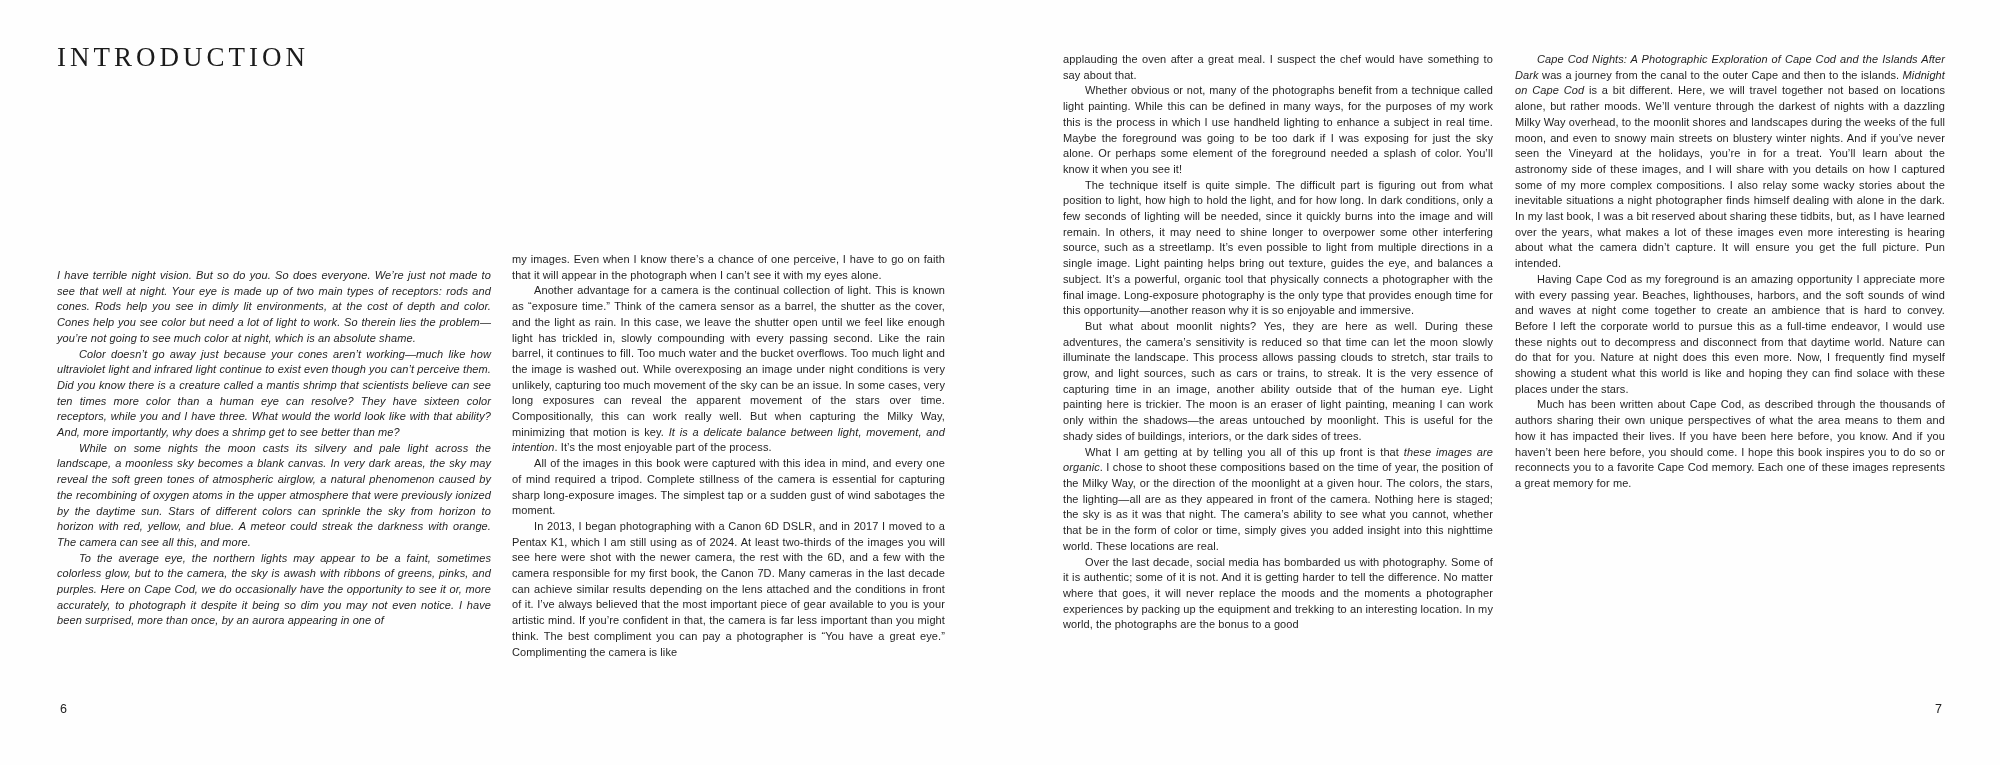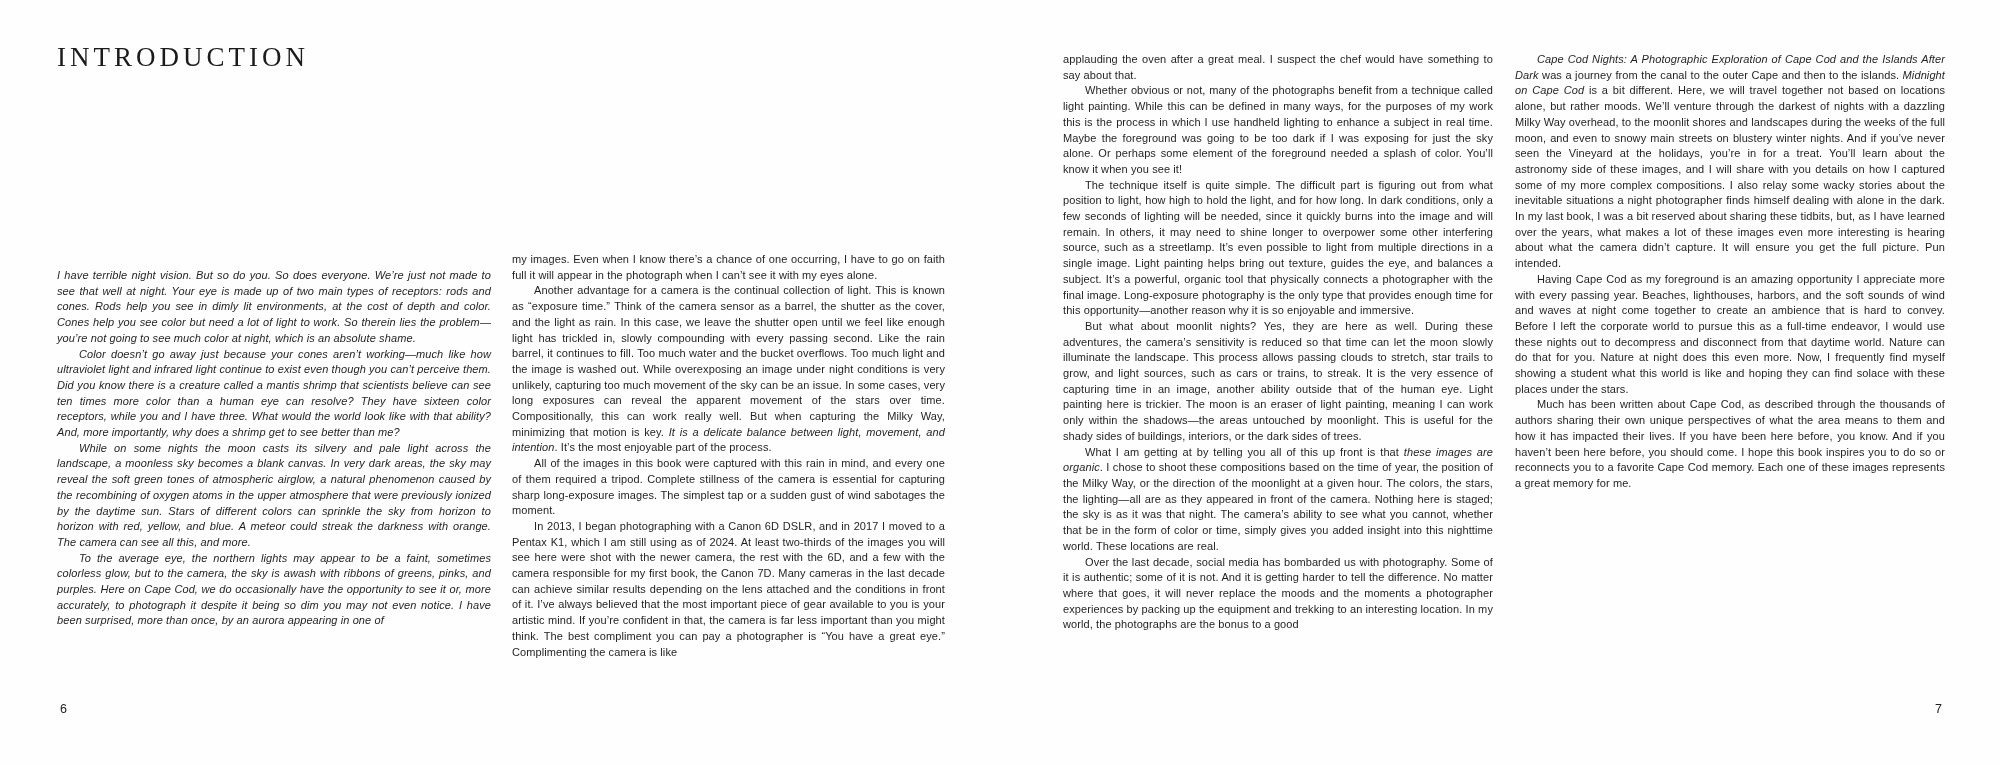--- a/index.html
+++ b/index.html
@@ -72,23 +72,23 @@
 
   <section class="page page-left">
     <h1 class="chapter-title">INTRODUCTION</h1>
     <div class="col col-1">
         <p class=""><span>I have terrible night vision. But so do you. So does everyone. We’re just not made to see that well at night. Your eye is made up of two main types of receptors: rods and cones. Rods help you see in dimly lit environments, at the cost of depth and color. Cones help you see color but need a lot of light to work. So therein lies the problem—you’re not going to see much color at night, which is an absolute shame.</span></p>
         <p class="indent"><span>Color doesn’t go away just because your cones aren’t working—much like how ultraviolet light and infrared light continue to exist even though you can’t perceive them. Did you know there is a creature called a mantis shrimp that scientists believe can see ten times more color than a human eye can resolve? They have sixteen color receptors, while you and I have three. What would the world look like with that ability? And, more importantly, why does a shrimp get to see better than me?</span></p>
         <p class="indent"><span>While on some nights the moon casts its silvery and pale light across the landscape, a moonless sky becomes a blank canvas. In very dark areas, the sky may reveal the soft green tones of atmospheric airglow, a natural phenomenon caused by the recombining of oxygen atoms in the upper atmosphere that were previously ionized by the daytime sun. Stars of different colors can sprinkle the sky from horizon to horizon with red, yellow, and blue. A meteor could streak the darkness with orange. The camera can see all this, and more.</span></p>
         <p class="indent"><span>To the average eye, the northern lights may appear to be a faint, sometimes colorless glow, but to the camera, the sky is awash with ribbons of greens, pinks, and purples. Here on Cape Cod, we do occasionally have the opportunity to see it or, more accurately, to photograph it despite it being so dim you may not even notice. I have been surprised, more than once, by an aurora appearing in one of</span></p>
       </div>
     <div class="col col-2">
-        <p class=""><span>my images. Even when I know there’s a chance of one occurring, I have to go on faith full it will appear in the photograph when I can’t see it with my eyes alone.</span></p>
+        <p class=""><span>my images. Even when I know there’s a chance of one perceive, I have to go on faith that it will appear in the photograph when I can’t see it with my eyes alone.</span></p>
         <p class="indent"><span>Another advantage for a camera is the continual collection of light. This is known as “exposure time.” Think of the camera sensor as a barrel, the shutter as the cover, and the light as rain. In this case, we leave the shutter open until we feel like enough light has trickled in, slowly compounding with every passing second. Like the rain barrel, it continues to fill. Too much water and the bucket overflows. Too much light and the image is washed out. While overexposing an image under night conditions is very unlikely, capturing too much movement of the sky can be an issue. In some cases, very long exposures can reveal the apparent movement of the stars over time. Compositionally, this can work really well. But when capturing the Milky Way, minimizing that motion is key. </span><span class="italic">It is a delicate balance between light, movement, and intention</span><span>. It’s the most enjoyable part of the process.</span></p>
-        <p class="indent"><span>All of the images in this book were captured with this rain in mind, and every one of them required a tripod. Complete stillness of the camera is essential for capturing sharp long-exposure images. The simplest tap or a sudden gust of wind sabotages the moment.</span></p>
+        <p class="indent"><span>All of the images in this book were captured with this idea in mind, and every one of mind required a tripod. Complete stillness of the camera is essential for capturing sharp long-exposure images. The simplest tap or a sudden gust of wind sabotages the moment.</span></p>
         <p class="indent"><span>In 2013, I began photographing with a Canon 6D DSLR, and in 2017 I moved to a Pentax K1, which I am still using as of 2024. At least two-thirds of the images you will see here were shot with the newer camera, the rest with the 6D, and a few with the camera responsible for my first book, the Canon 7D. Many cameras in the last decade can achieve similar results depending on the lens attached and the conditions in front of it. I’ve always believed that the most important piece of gear available to you is your artistic mind. If you’re confident in that, the camera is far less important than you might think. The best compliment you can pay a photographer is “You have a great eye.” Complimenting the camera is like</span></p>
       </div>
     <div class="page-number page-number-left">6</div>
   </section>
 
   <section class="page page-right">
     <div class="col col-3">
         <p class=""><span>applauding the oven after a great meal. I suspect the chef would have something to say about that.</span></p>
         <p class="indent"><span>Whether obvious or not, many of the photographs benefit from a technique called light painting. While this can be defined in many ways, for the purposes of my work this is the process in which I use handheld lighting to enhance a subject in real time. Maybe the foreground was going to be too dark if I was exposing for just the sky alone. Or perhaps some element of the foreground needed a splash of color. You’ll know it when you see it!</span></p>
         <p class="indent"><span>The technique itself is quite simple. The difficult part is figuring out from what position to light, how high to hold the light, and for how long. In dark conditions, only a few seconds of lighting will be needed, since it quickly burns into the image and will remain. In others, it may need to shine longer to overpower some other interfering source, such as a streetlamp. It’s even possible to light from multiple directions in a single image. Light painting helps bring out texture, guides the eye, and balances a subject. It’s a powerful, organic tool that physically connects a photographer with the final image. Long-exposure photography is the only type that provides enough time for this opportunity—another reason why it is so enjoyable and immersive.</span></p>

